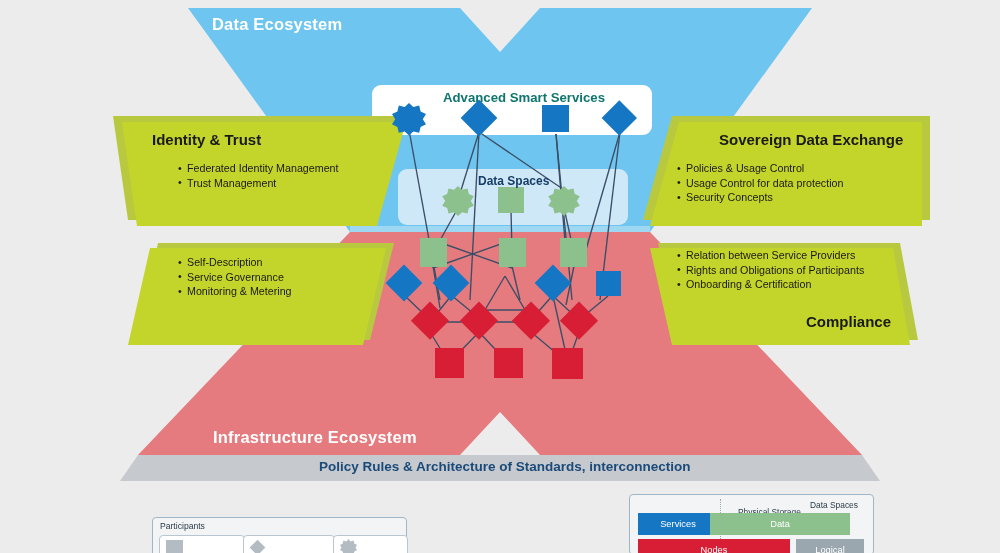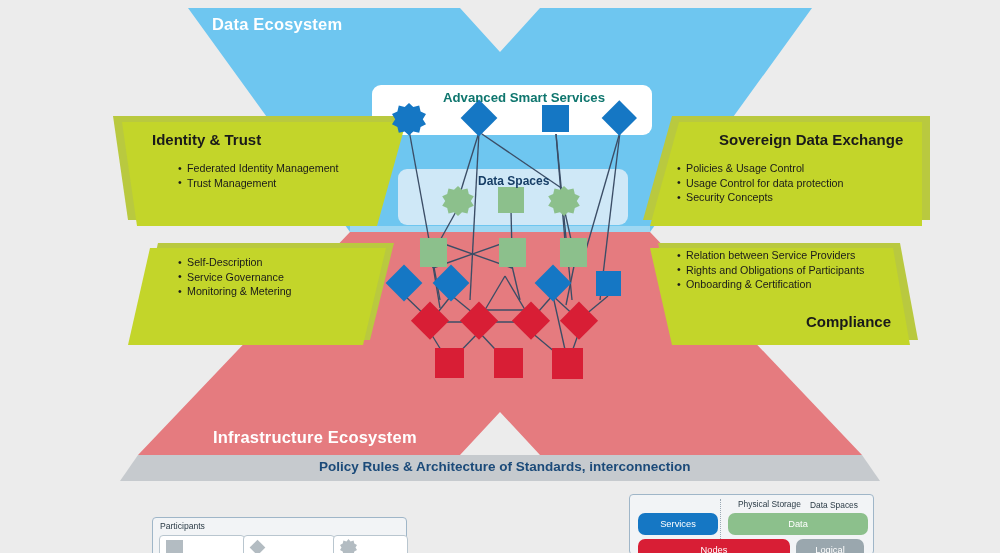--- a/index.html
+++ b/index.html
@@ -63,21 +63,21 @@
   
   #legend-cat{
     position:absolute;left:629px;top:494px;width:243px;height:59px;
     background:#f2f4f6;border:1px solid #9fb6c8;border-radius:4px;
     overflow:hidden;
   }
   #legend-cat .hdr{
     position:absolute;font-size:8.4px;color:#2b3b46;
   }
   .catbox{
-    position:absolute;border-radius:7px;display:flex;align-items:center;justify-content:center;
+    position:absolute;border-radius:0;display:flex;align-items:center;justify-content:center;
     font-size:9.3px;color:#ffffff;
   }
   .catbox.grey{color:#ffffff;}
   .vrule{position:absolute;left:90px;top:4px;width:0;height:52px;border-left:1px dotted #9aa9b4;}
 </style>
 </head>
 <body>
 
 <div id="stage">
 
@@ -233,22 +233,22 @@
       <span class="t">Consumer</span>
     </div>
     <div class="lg-item" style="left:180px;width:67px;">
       <i class="sw-st"></i>
       <span class="t">Rules</span>
     </div>
   </div>
 
   <div id="legend-cat">
     <div class="vrule"></div>
-    <div class="hdr" style="left:100px;top:4px;padding-left:8px;">Physical Storage</div>
+    <div class="hdr" style="left:100px;top:12px;padding-left:8px;">Physical Storage</div>
     <div class="hdr" style="left:180px;top:5px;">Data Spaces</div>
 
     <div class="catbox" style="left:8px;top:18px;width:80px;height:22px;background:#1577c4;">Services</div>
-    <div class="catbox" style="left:98px;top:18px;width:140px;height:22px;background:#8cc08c;">Data</div>
+    <div class="catbox" style="left:80px;top:18px;width:140px;height:22px;background:#8cc08c;">Data</div>
     <div class="catbox" style="left:8px;top:44px;width:152px;height:22px;background:#d81e35;">Nodes</div>
     <div class="catbox grey" style="left:166px;top:44px;width:68px;height:22px;background:#9aa7ae;">Logical</div>
   </div>
 
 </div>
 
 </body></html>

